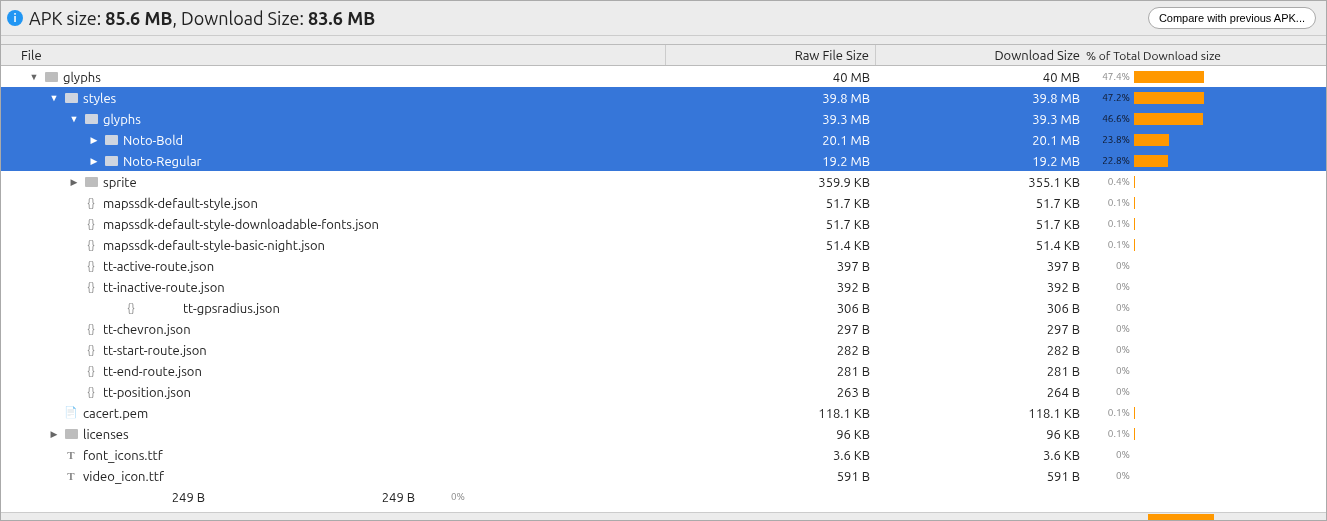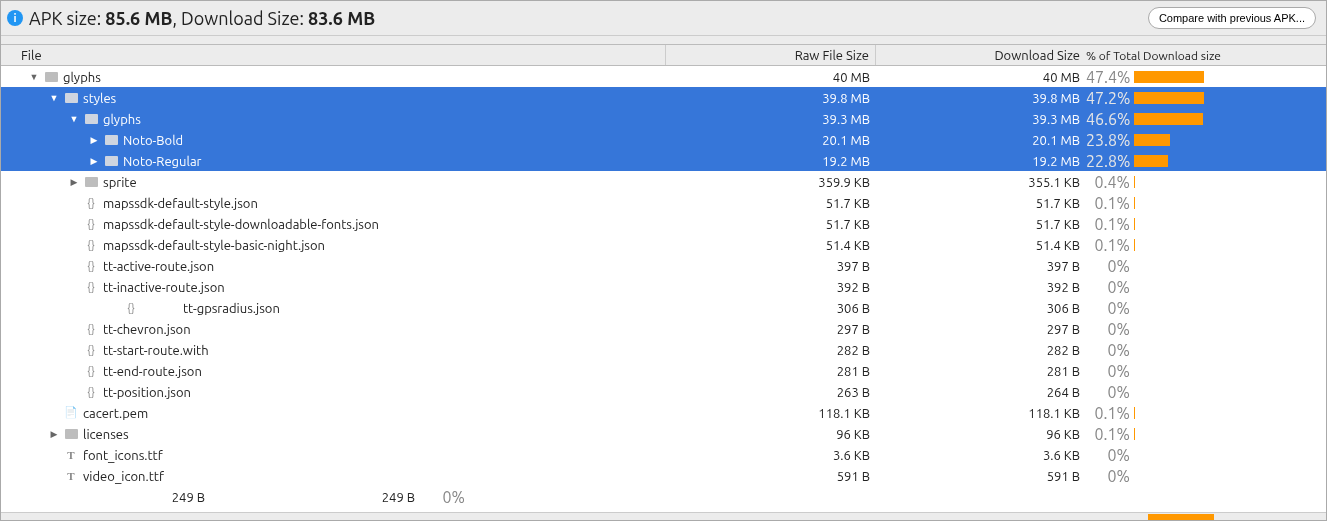--- a/index.html
+++ b/index.html
@@ -17,38 +17,38 @@
   .col-dl   { flex: 0 0 210px; text-align: right; padding-right: 6px; border-right: 0; height: 100%; display: flex; align-items: center; justify-content: flex-end; }
   .col-pct  { flex: 0 0 48px; text-align: right; padding-right: 4px; height: 100%; display: flex; align-items: center; justify-content: flex-end; }
   .col-bar  { flex: 1 1 auto; height: 100%; display: flex; align-items: center; padding-right: 10px; }
   .hdr-pct  { font-size: 12px; }
   .body { flex: 1; overflow-y: scroll; background: #fff; position: relative; }
   .row { display: flex; align-items: center; height: 21px; font-size: 13px; }
   .row .col-file { border-right: 0; }
   .row .col-raw  { border-right: 0; }
   .row .col-dl   { border-right: 0; }
   .row.sel { background: #3676d9; color: #fff; }
-  .row.sel .pct { color: #e5e5e5; }
+  .row.sel .pct { color: #0f172a; }
   .row:not(.sel) { background: #fff; }
   .file-cell { display: flex; align-items: center; gap: 4px; height: 100%; }
   .arrow { width: 10px; display: inline-flex; justify-content: center; font-size: 9px; color: #666; }
   .row.sel .arrow { color: #fff; }
   .arrow.none { visibility: hidden; }
   .ficon { width: 16px; height: 14px; display: inline-flex; align-items: center; justify-content: center; font-size: 11px; }
   .ico-folder::before { content: ""; display: inline-block; width: 13px; height: 10px; background: #bdbdbd; border-radius: 1px; position: relative; }
   .row.sel .ico-folder::before { background: #e0e0e0; opacity: 0.9; }
   .ico-json { color: #888; font-size: 11px; }
   .ico-json::before { content: "{}"; }
   .ico-cert { color: #888; }
   .ico-cert::before { content: "📄"; font-size: 11px; }
   .ico-ttf { color: #888; }
   .ico-ttf::before { content: "T"; font-weight: bold; font-family: serif; }
   .ico-prop { color: #888; }
   .ico-prop::before { content: "⚙"; font-size: 10px; }
-  .pct { color: #888; font-size: 16px; }
+  .pct { color: #888; font-size: 10px; }
   .bar { height: 12px; background: #ff9800; }
   .footer { height: 8px; background: #ececec; border-top: 1px solid #ccc; }
   .footer-inner { height: 6px; margin: 1px 0; position: relative; }
   .footer-bar { position: absolute; left: 1147px; width: 66px; height: 6px; background: #ff9800; }
   
   .body::-webkit-scrollbar { width: 14px; }
   .body::-webkit-scrollbar-track { background: #ececec; }
   .body::-webkit-scrollbar-thumb { background: #c4c4c4; border: 3px solid #ececec; border-radius: 7px; }
 </style>
 </head>
@@ -295,21 +295,21 @@
         </div>
         <div class="col-bar">
           <div class="bar" style="width: 0px;"></div>
         </div>
       </div>
       <div class="row">
         <div class="col-file">
           <div class="file-cell" style="padding-left: 48px;">
             <span class="arrow none">▶</span>
             <span class="ficon ico-json"></span>
-            <span>tt-start-route.with</span>
+            <span>tt-start-route.json</span>
           </div>
         </div>
         <div class="col-raw">282 B</div>
         <div class="col-dl">282 B</div>
         <div class="col-pct">
           <span class="pct">0%</span>
         </div>
         <div class="col-bar">
           <div class="bar" style="width: 0px;"></div>
         </div>

